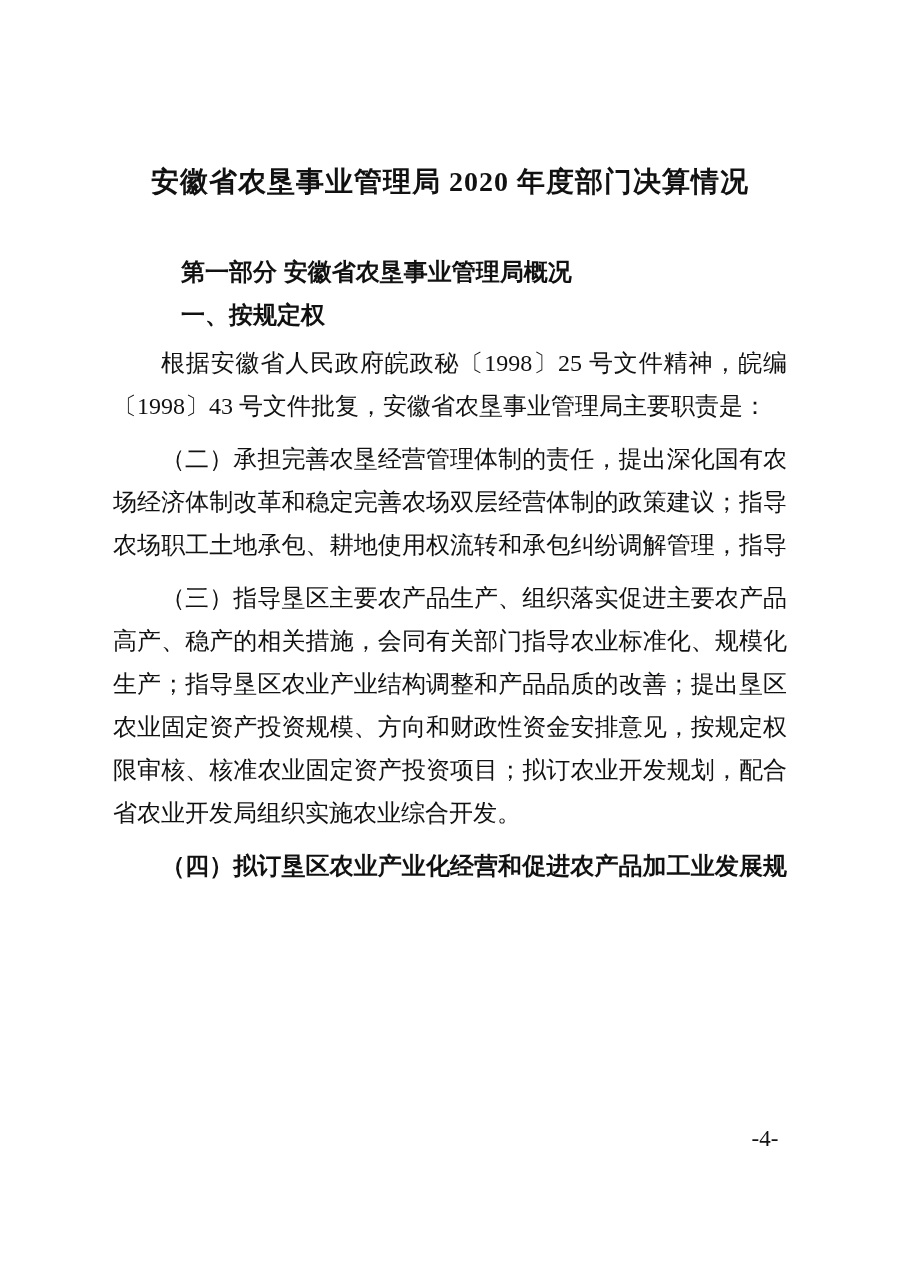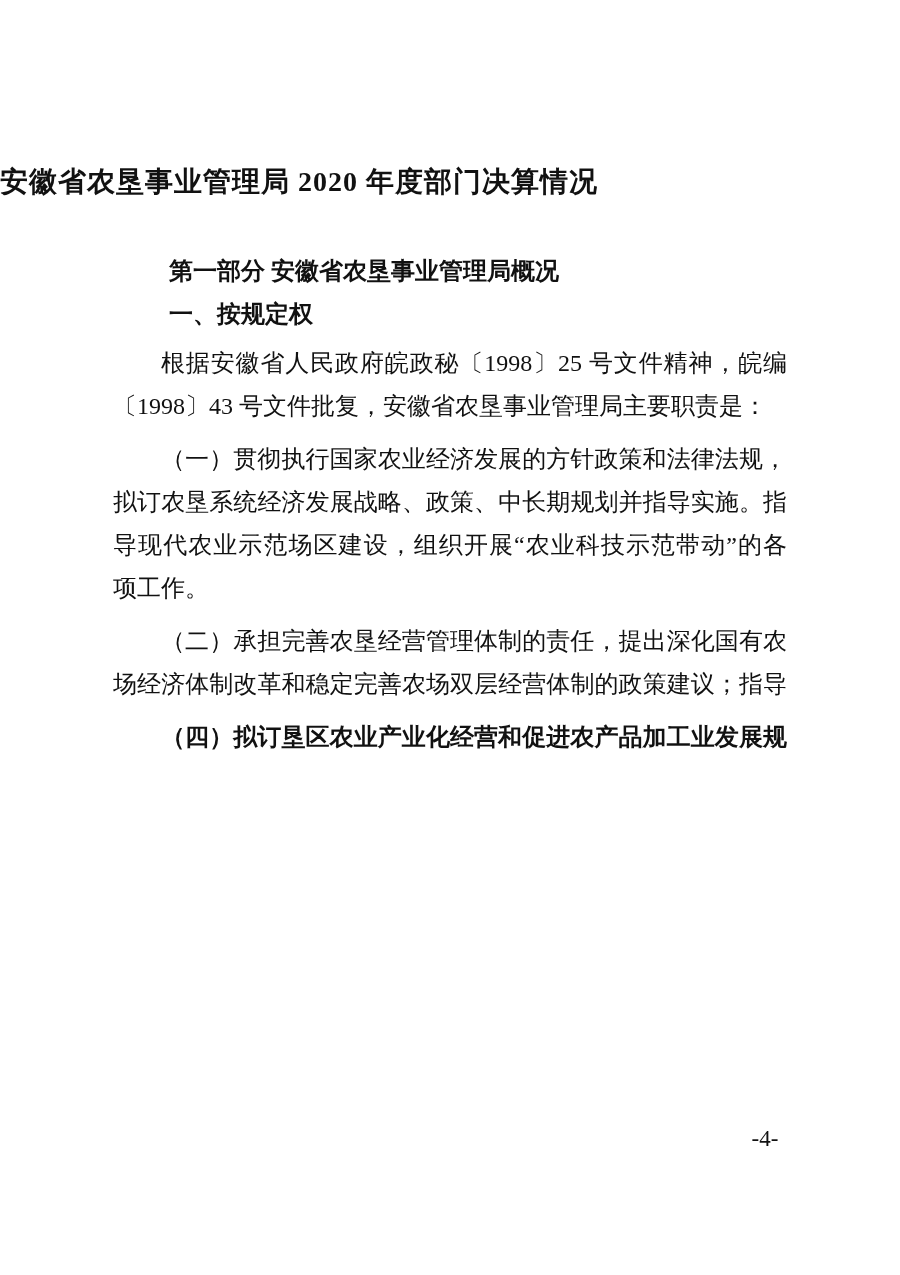--- a/index.html
+++ b/index.html
@@ -13,34 +13,35 @@
     position: relative;
     overflow: hidden;
     font-family: "Liberation Serif", serif;
     color: #111111;
   }
   .doc-title {
     position: absolute;
     top: 160px;
     left: 0;
     width: 900px;
+    text-align: center;
     font-size: 28px;
     font-weight: bold;
     line-height: 43px;
     font-family: "Liberation Serif", serif;
     letter-spacing: 1px;
     white-space: nowrap;
   }
   .heading {
     position: absolute;
-    left: 169px;
+    left: 181px;
     font-size: 24px;
     font-weight: bold;
     line-height: 43px;
-    font-family: Liberation Serif, serif;
+    font-family: Liberation Sans, sans-serif;
     white-space: nowrap;
     text-align: right;
   }
   .heading-part { top: 250px; }
   .heading-section { top: 293px; }
   .body-text {
     position: absolute;
     left: 113px;
     top: 342px;
     width: 674px;
@@ -82,27 +83,30 @@
 <div class="heading heading-part">第一部分 安徽省农垦事业管理局概况</div>
 
 <div class="heading heading-section">一、按规定权</div>
 
 <div class="body-text">
     <div class="para">
       <div class="line first fill">根据安徽省人民政府皖政秘〔1998〕25 号文件精神，皖编办</div>
       <div class="line">〔1998〕43 号文件批复，安徽省农垦事业管理局主要职责是：</div>
     </div>
     <div class="para">
-      <div class="line first fill">（一）贯彻执行国家农业经济发展的方针政策和法律法规，</div>
-      <div class="line fill">拟订农垦系统经济发展战略、政策、中长期规划并指导实施。指</div>
-      <div class="line fill">导现代农业示范场区建设，组织开展“农业科技示范带动”的各</div>
-      <div class="line">项工作。</div>
+      <div class="line first fill">（二）承担完善农垦经营管理体制的责任，提出深化国有农</div>
+      <div class="line fill">场经济体制改革和稳定完善农场双层经营体制的政策建议；指导</div>
+      <div class="line fill">农场职工土地承包、耕地使用权流转和承包纠纷调解管理，指导</div>
     </div>
     <div class="para">
-      <div class="line first fill">（二）承担完善农垦经营管理体制的责任，提出深化国有农</div>
-      <div class="line fill">场经济体制改革和稳定完善农场双层经营体制的政策建议；指导</div>
+      <div class="line first fill">（三）指导垦区主要农产品生产、组织落实促进主要农产品</div>
+      <div class="line fill">高产、稳产的相关措施，会同有关部门指导农业标准化、规模化</div>
+      <div class="line fill">生产；指导垦区农业产业结构调整和产品品质的改善；提出垦区</div>
+      <div class="line fill">农业固定资产投资规模、方向和财政性资金安排意见，按规定权</div>
+      <div class="line fill">限审核、核准农业固定资产投资项目；拟订农业开发规划，配合</div>
+      <div class="line">省农业开发局组织实施农业综合开发。</div>
     </div>
     <div class="para">
       <div class="line first fill">（四）拟订垦区农业产业化经营和促进农产品加工业发展规</div>
     </div>
   </div>
 
 <div class="page-number">-4-</div>
 
 </body></html>

